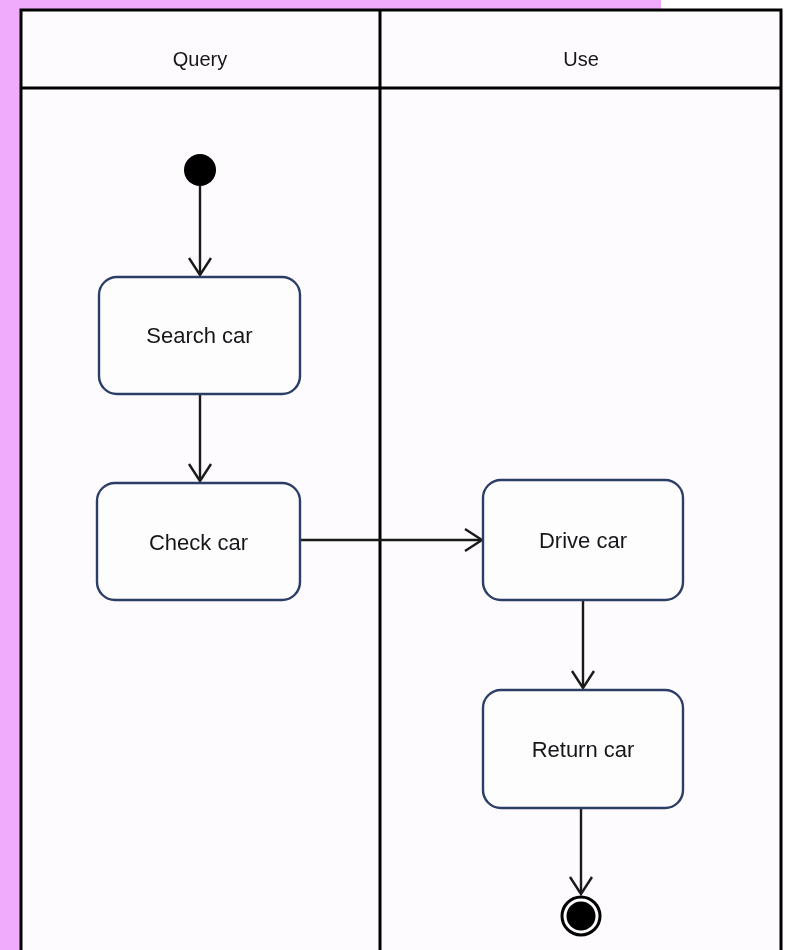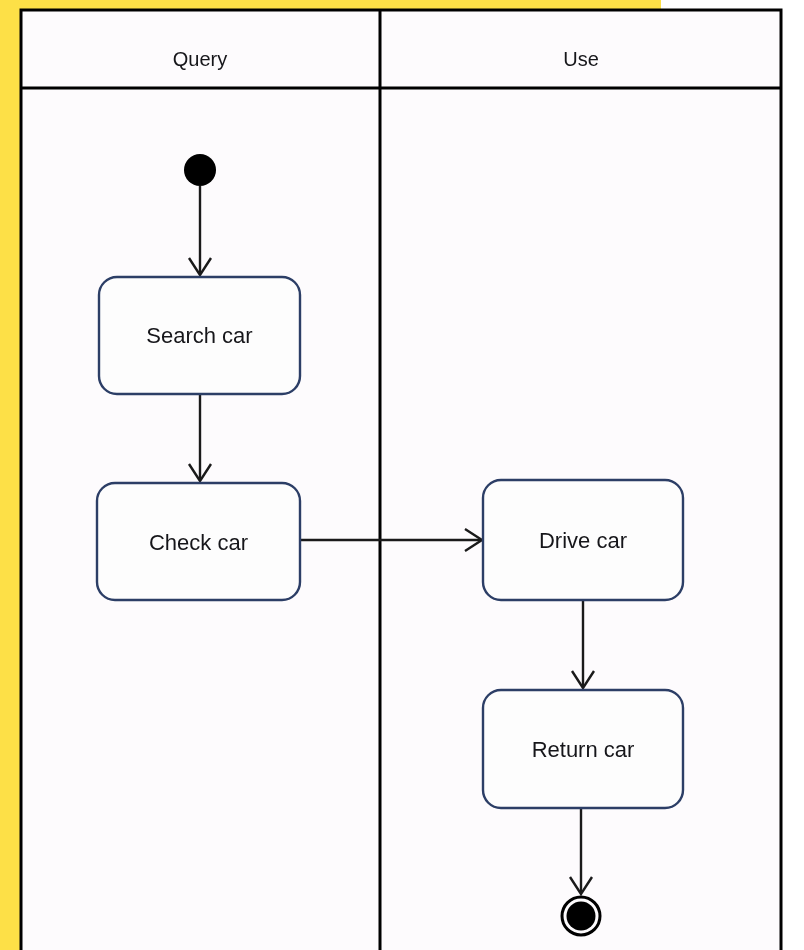--- a/index.html
+++ b/index.html
@@ -10,21 +10,21 @@
   body {
     width: 804px;
     height: 950px;
     font-family: "Liberation Sans", sans-serif;
     overflow: hidden;
   }
   #diagram-root {
     position: relative;
     width: 661px;
     height: 950px;
-    background: #fde047;
+    background: #f0abfc;
   }
   #diagram-svg {
     position: absolute;
     left: 0;
     top: 0;
     width: 804px;
     height: 950px;
     display: block;
   }
   .lane-title {

